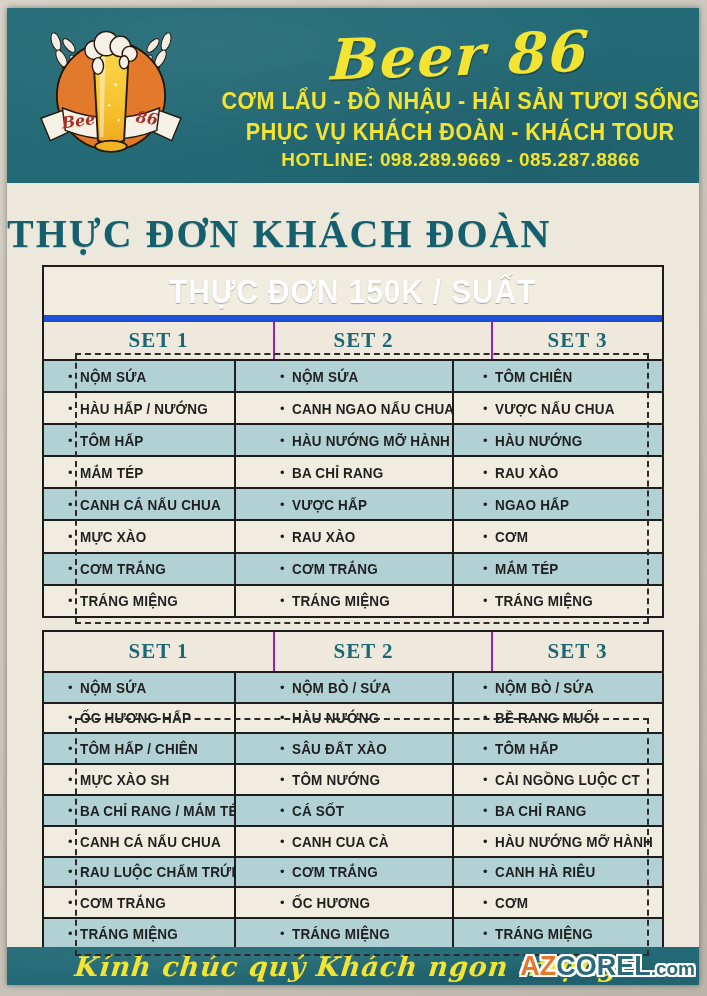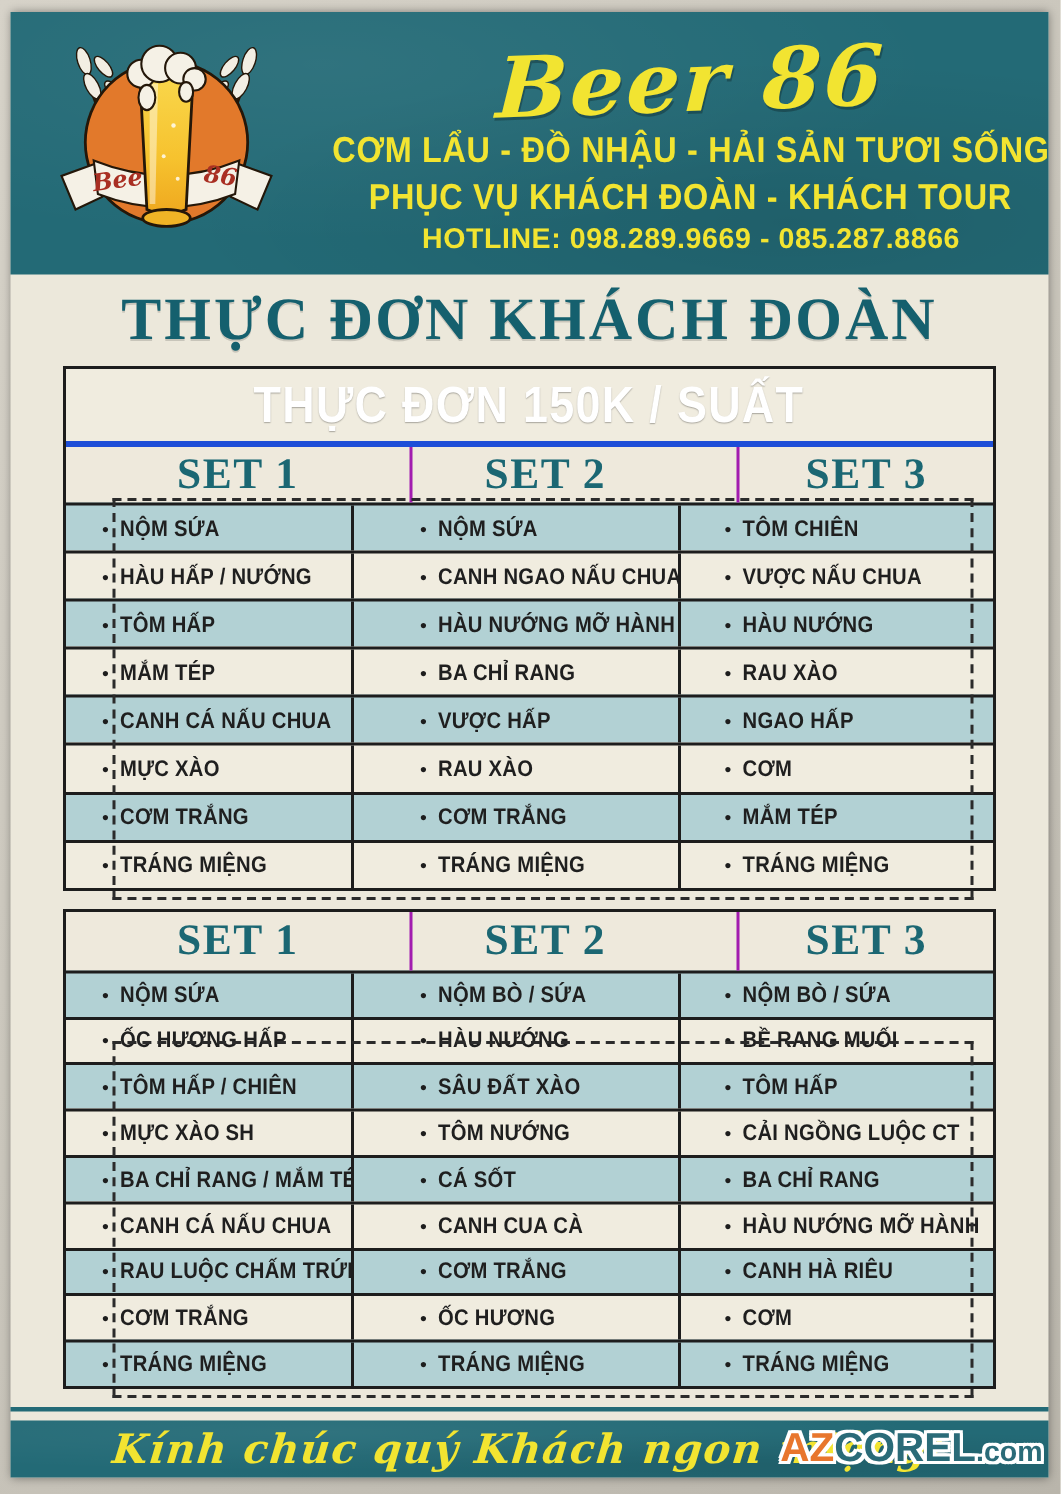--- a/index.html
+++ b/index.html
@@ -34,43 +34,43 @@
     color:#f2e431;font-weight:bold;font-size:24px;line-height:31px;
     letter-spacing:.5px;
   }
   .tagline .cond{transform:scaleX(.9);}
   .hotline{
     color:#f2e431;font-weight:bold;font-size:19px;line-height:26px;letter-spacing:.4px;
   }
   .cond{display:inline-block;transform:scaleX(.88);transform-origin:50% 50%;white-space:nowrap;}
   
   .page-title{
-    margin:7px 0 8px 0;text-align:center;
+    margin:28px 0 8px 0;text-align:left;
     font-family:"Liberation Serif","DejaVu Serif",serif;
     font-weight:bold;font-size:40px;line-height:46px;letter-spacing:2px;
     color:#15606e;text-shadow:0 1px 0 rgba(0,0,0,.15);
   }
   
   #menus{margin:0 35px;}
   .menu{position:relative;border:2px solid #1d1d1d;margin-bottom:12px;background:#f0ecdf;}
   .menu-title{
     height:48px;display:flex;align-items:center;justify-content:center;
-    border-bottom:4px solid #1d4ed8;
+    border-bottom:7px solid #1d4ed8;
   }
   .menu-title .cond{
     color:#fff;font-weight:bold;font-size:34px;letter-spacing:1px;
     text-shadow:0 1px 1px rgba(0,0,0,.3);
   }
   .set-row{display:grid;grid-template-columns:190px 218px 210px;background:#eee9dc;}
   .menu-0 .set-row{height:37px;}
   .menu-1 .set-row{height:39px;}
   .set-cell{
     display:flex;align-items:center;justify-content:center;
     font-family:"Liberation Serif","DejaVu Serif",serif;font-weight:bold;
-    font-size:29px;color:#1b6773;letter-spacing:1px;margin-left:39px;
+    font-size:21px;color:#1b6773;letter-spacing:1px;margin-left:39px;
   }
   .set-cell + .set-cell{border-left:2px solid #a21caf;}
   .rows{display:block;}
   .row{display:grid;grid-template-columns:190px 218px 210px;border-top:2px solid #1d1d1d;}
   .menu-0 .row{height:30.1px;}
   .menu-1 .row{height:28.8px;}
   .row:nth-child(odd){background:#b2d1d4;}
   .row:nth-child(even){background:#f0ecdf;}
   .cell{display:flex;align-items:center;overflow:hidden;}
   .cell + .cell{border-left:2px solid #1d1d1d;}

